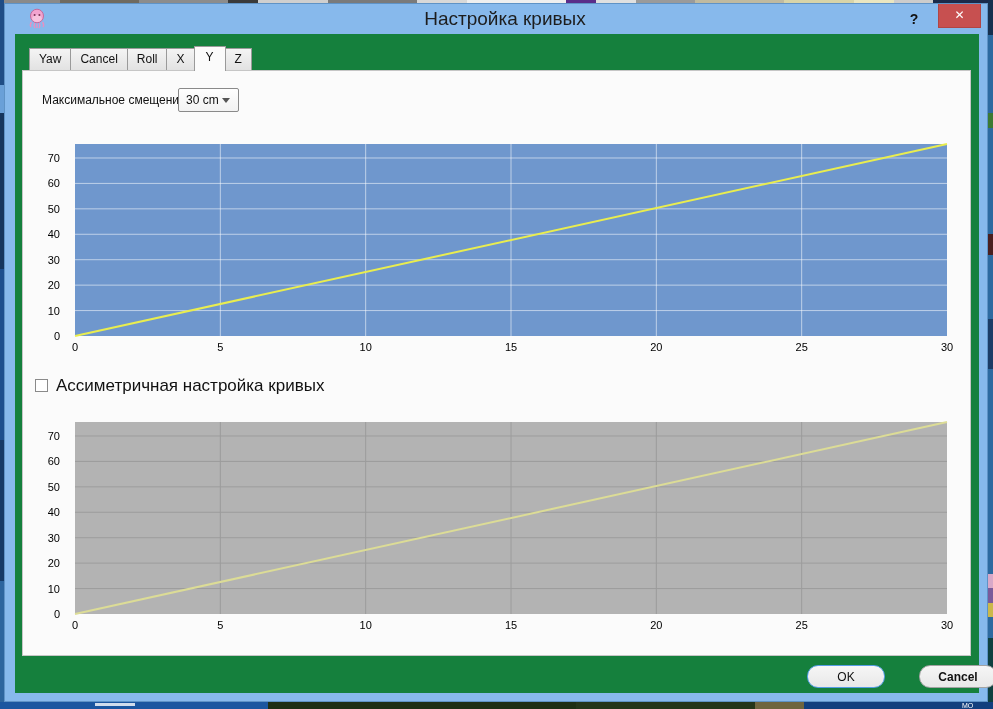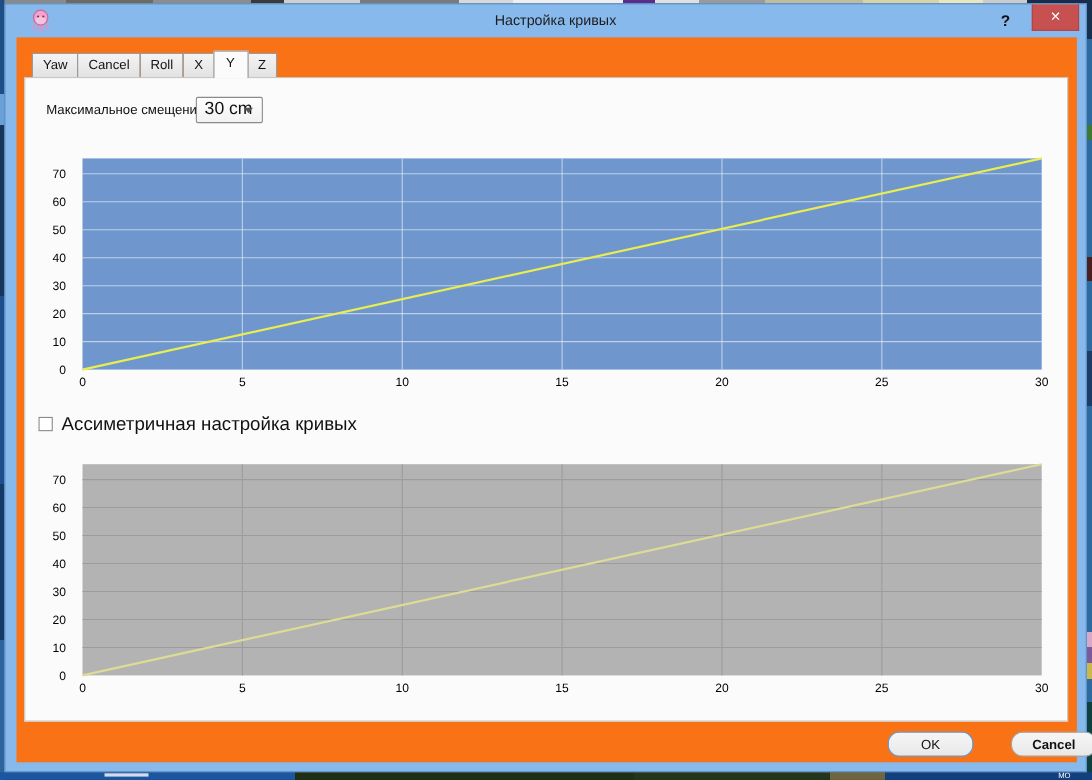--- a/index.html
+++ b/index.html
@@ -20,53 +20,53 @@
   .frag1 { position:absolute; left:95px; top:1px; width:40px; height:3px;
            background:rgba(255,255,255,.8); }
   .frag2 { position:absolute; left:962px; top:0; color:#fff; font-size:7px; line-height:7px; }
 
   
   .window { position:absolute; left:4px; top:3px; width:984px; height:699px;
             background:#87b9ec; border:1px solid #5f93c6; }
   .titlebar { position:absolute; left:0; top:0; width:100%; height:30px; }
   .app-icon { position:absolute; left:23px; top:4px; width:18px; height:21px; }
   .title { position:absolute; left:18px; right:0; top:0; height:32px; line-height:30px;
-           text-align:center; font-size:13px; color:#1d1d1d; }
+           text-align:center; font-size:19px; color:#1d1d1d; }
   .help-btn { position:absolute; right:62px; top:4px; width:22px; height:22px;
               line-height:22px; text-align:center; font-size:14px; font-weight:bold;
               color:#111; cursor:pointer; }
   .close-btn { position:absolute; right:6px; top:0; width:43px; height:24px;
                background:#c75050; border:1px solid #b04545; border-top:none;
                cursor:pointer; }
   .close-x { display:block; width:100%; height:100%; line-height:22px; text-align:center;
              color:#fff; font-size:12px; }
 
   
   .client { position:absolute; left:10px; top:30px; width:964px; height:659px;
-            background:#f97316; }
+            background:#15803d; }
 
   
   .tabs { position:absolute; left:14px; top:11px; height:25px; display:flex;
           align-items:flex-end; z-index:3; }
   .tab { height:22px; line-height:21px; padding:0 9px; min-width:27px; text-align:center;
          font-size:12px; color:#111; background:linear-gradient(#f4f4f4,#e2e2e2);
          border:1px solid #9a9a9a; border-bottom:none; margin-right:-1px; cursor:pointer; }
   .tab.selected { height:25px; background:#fbfbfb; margin-bottom:-1px; z-index:4;
                   padding:0 11px; position:relative; }
 
   
   .tabpage { position:absolute; left:7px; top:36px; width:949px; height:586px;
              background:#fbfbfb; border:1px solid #c6c6c6; z-index:2; }
 
   .max-label { position:absolute; left:19px; top:21px; font-size:12px; color:#111;
                line-height:16px; }
   .combo { position:absolute; left:155px; top:17px; width:61px; height:24px;
            background:linear-gradient(#fefefe,#f2f2f2); border:1px solid #8a8a8a;
            border-radius:2px; cursor:pointer; }
-  .combo-value { position:absolute; left:7px; top:0; line-height:22px; font-size:16px; color:#111; }
+  .combo-value { position:absolute; left:7px; top:0; line-height:22px; font-size:12px; color:#111; }
   .combo-arrow { position:absolute; right:8px; top:9px; width:0; height:0;
                  border-left:4px solid transparent; border-right:4px solid transparent;
                  border-top:5px solid #555; }
 
   .chart { position:absolute; left:9px; width:936px; height:230px; }
   .chart1 { top:71px; }
   .chart2 { top:349px; }
   svg { font-family:"Liberation Sans", sans-serif; }
 
   .checkbox-row { position:absolute; left:12px; top:306px; height:16px; }

